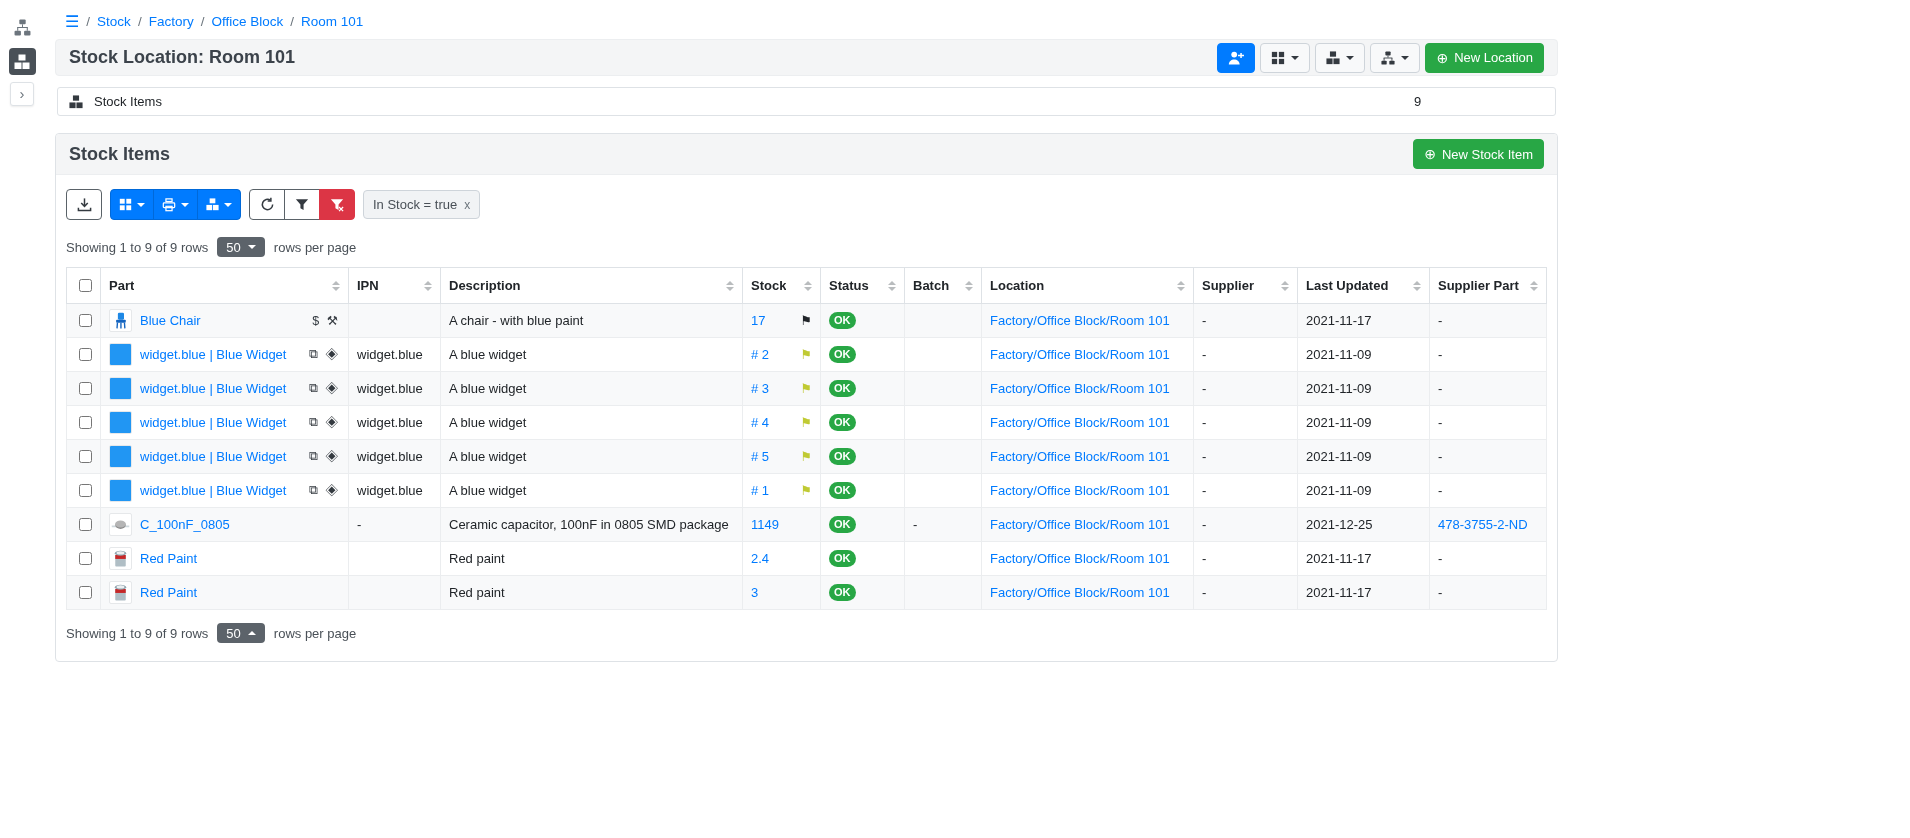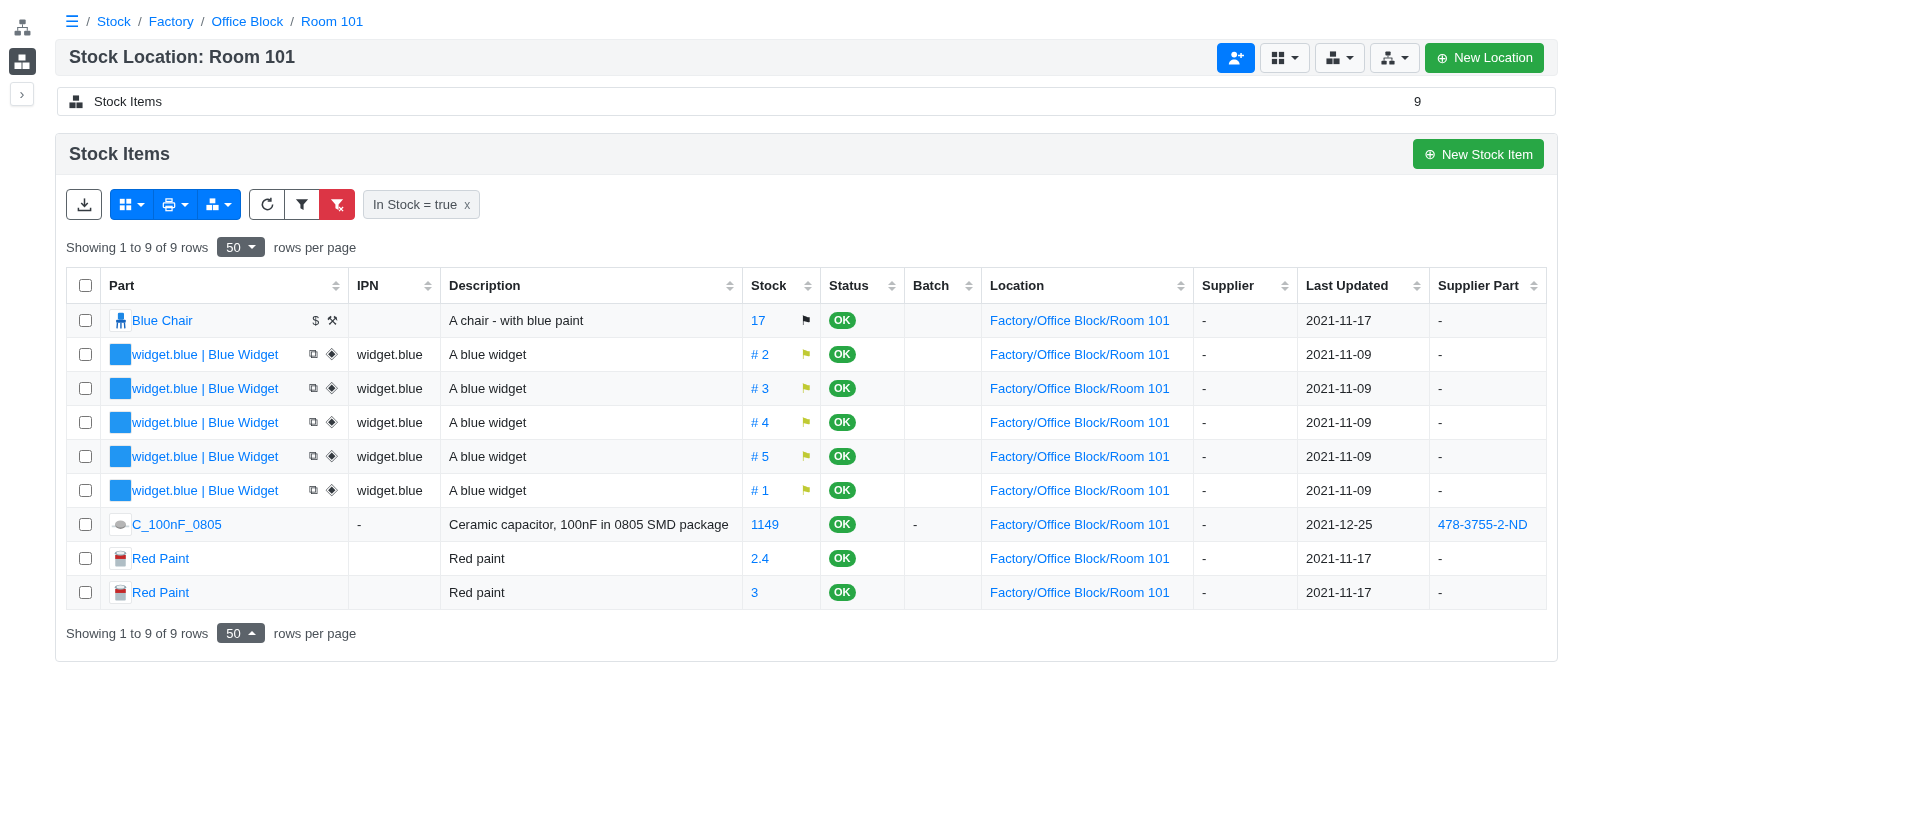--- a/index.html
+++ b/index.html
@@ -146,21 +146,21 @@
   .sort::before {
     content: ""; border-left: 4px solid transparent; border-right: 4px solid transparent;
     border-bottom: 4px solid #495057;
   }
   .sort::after {
     content: ""; border-left: 4px solid transparent; border-right: 4px solid transparent;
     border-top: 4px solid #495057;
   }
   .c-check { text-align: center; }
 
-  .part-wrap { display: flex; align-items: center; }
+  .part-wrap { display: flex; align-items: center; gap: 8px; }
   .thumb {
     width: 23px; height: 23px; flex: 0 0 23px; border: 1px solid #e6e8ea; border-radius: 2px;
     background: #fff; display: inline-flex; align-items: center; justify-content: center;
     overflow: hidden;
   }
   .part-icons { margin-left: auto; color: #343a40; font-size: 12.5px; letter-spacing: 2px; }
   .stock-wrap { display: flex; align-items: center; }
   .flag { margin-left: auto; font-size: 13px; line-height: 1; }
   .flag-bookmark { color: #212529; }
   .flag-tag { color: #c0ca33; }

